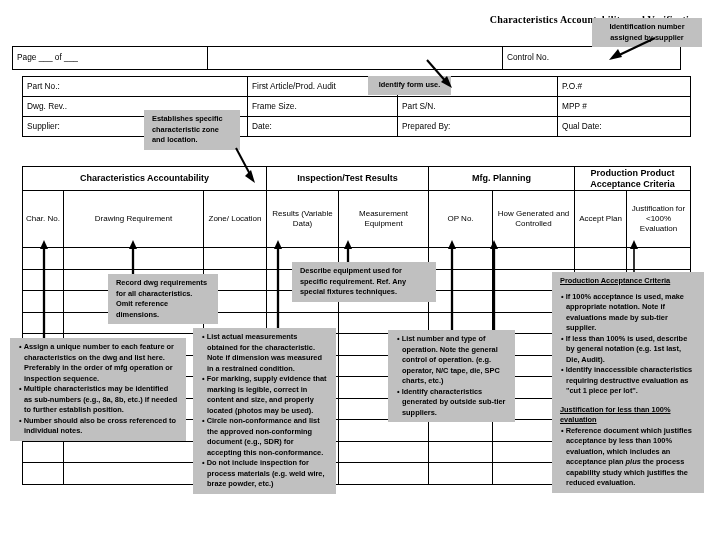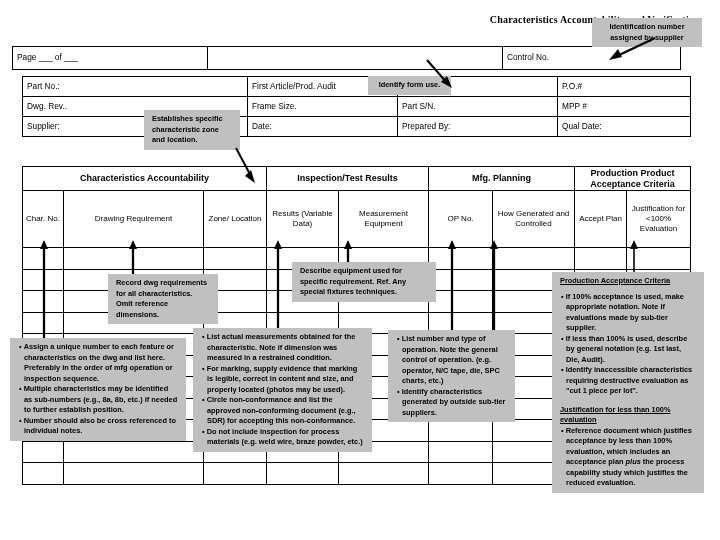--- a/index.html
+++ b/index.html
@@ -389,21 +389,21 @@
   <div class="callout" id="co-equip" style="left:292px; top:262px; width:144px;">
     <span>Describe equipment used for specific requirement. Ref. Any special fixtures techniques.</span>
   </div>
 
   <div class="callout" id="co-charno" style="left:10px; top:338px; width:176px;">
     <p>•&nbsp;<span>Assign a unique  number to each feature or characteristics on the dwg and list here.  Preferably in the order of mfg operation or inspection sequence.</span></p>
     <p>•&nbsp;<span>Multiple characteristics may be identified as sub-numbers (e.g., 8a, 8b, etc.) if needed to further establish position.</span></p>
     <p>•&nbsp;<span>Number should also be cross referenced to individual notes.</span></p>
   </div>
 
-  <div class="callout" id="co-results" style="left:193px; top:328px; width:179px;">
+  <div class="callout" id="co-results" style="left:193px; top:328px; width:143px;">
     <p>•&nbsp;<span>List actual measurements obtained for the characteristic. Note if dimension was measured in a restrained condition.</span></p>
     <p>•&nbsp;<span>For marking, supply evidence that marking is legible, correct in content and size, and properly located (photos may be used).</span></p>
     <p>•&nbsp;<span>Circle non-conformance and list the approved non-conforming document (e.g., SDR) for accepting this non-conformance.</span></p>
     <p>•&nbsp;<span>Do not include inspection for process materials (e.g. weld wire, braze powder, etc.)</span></p>
   </div>
 
   <div class="callout" id="co-opno" style="left:388px; top:330px; width:127px;">
     <p>•&nbsp;<span>List number and type of operation. Note the general control of operation. (e.g. operator, N/C tape, die, SPC charts, etc.)</span></p>
     <p>•&nbsp;<span>Identify characteristics generated by outside sub-tier suppliers.</span></p>
   </div>

